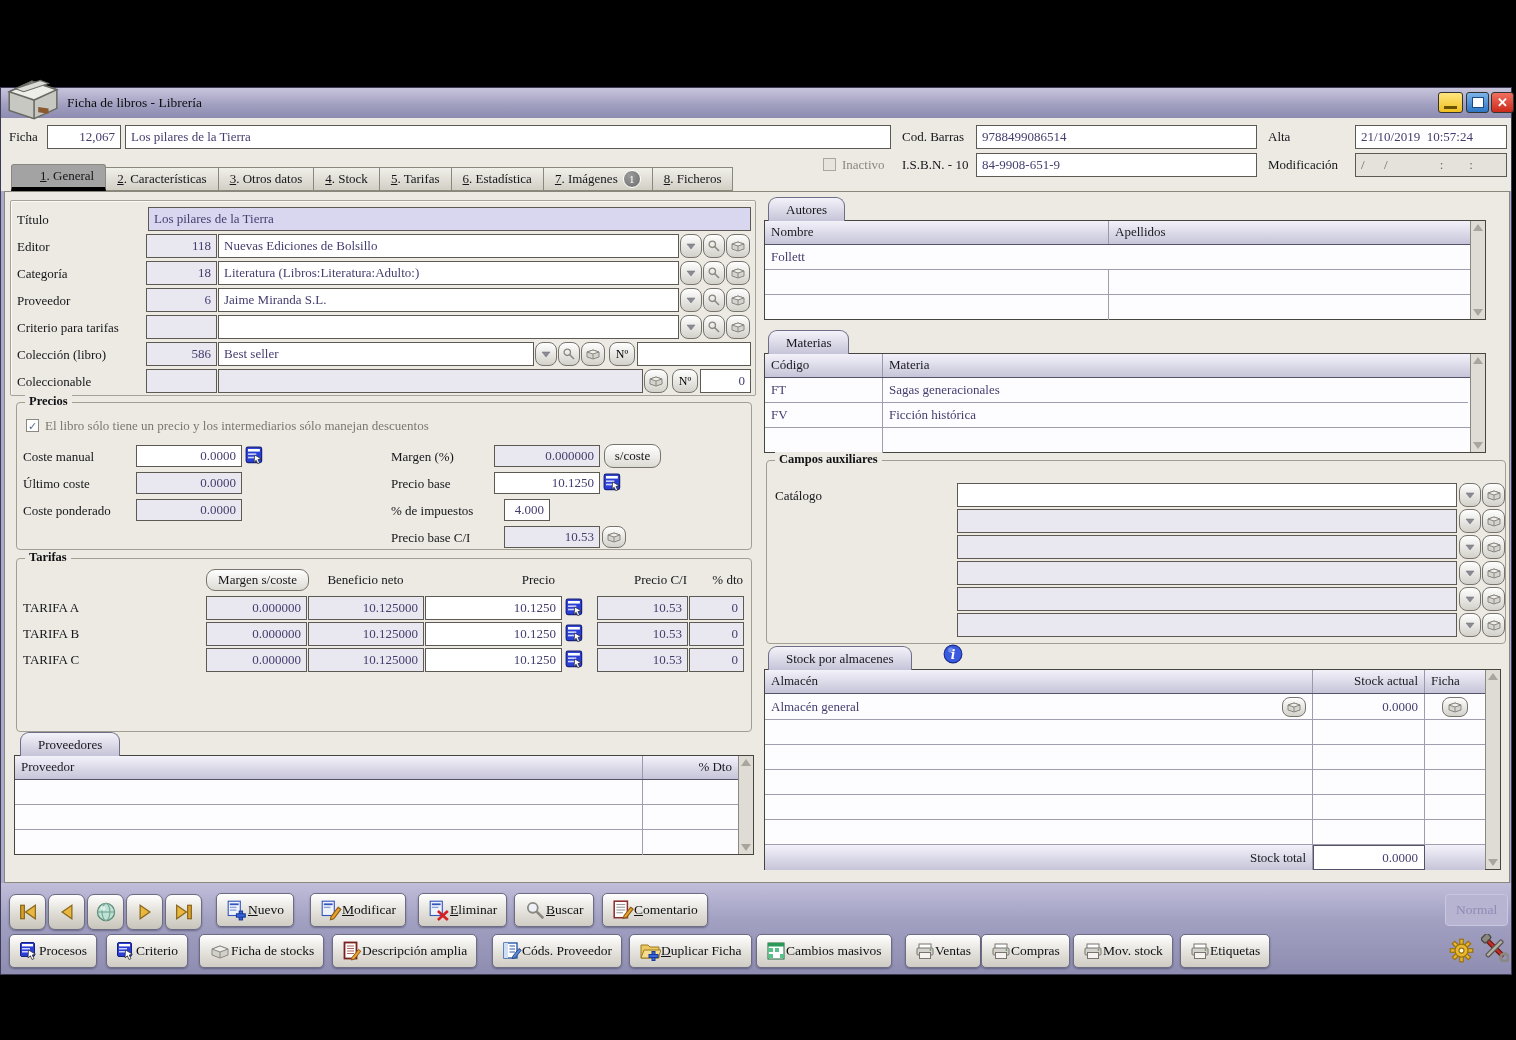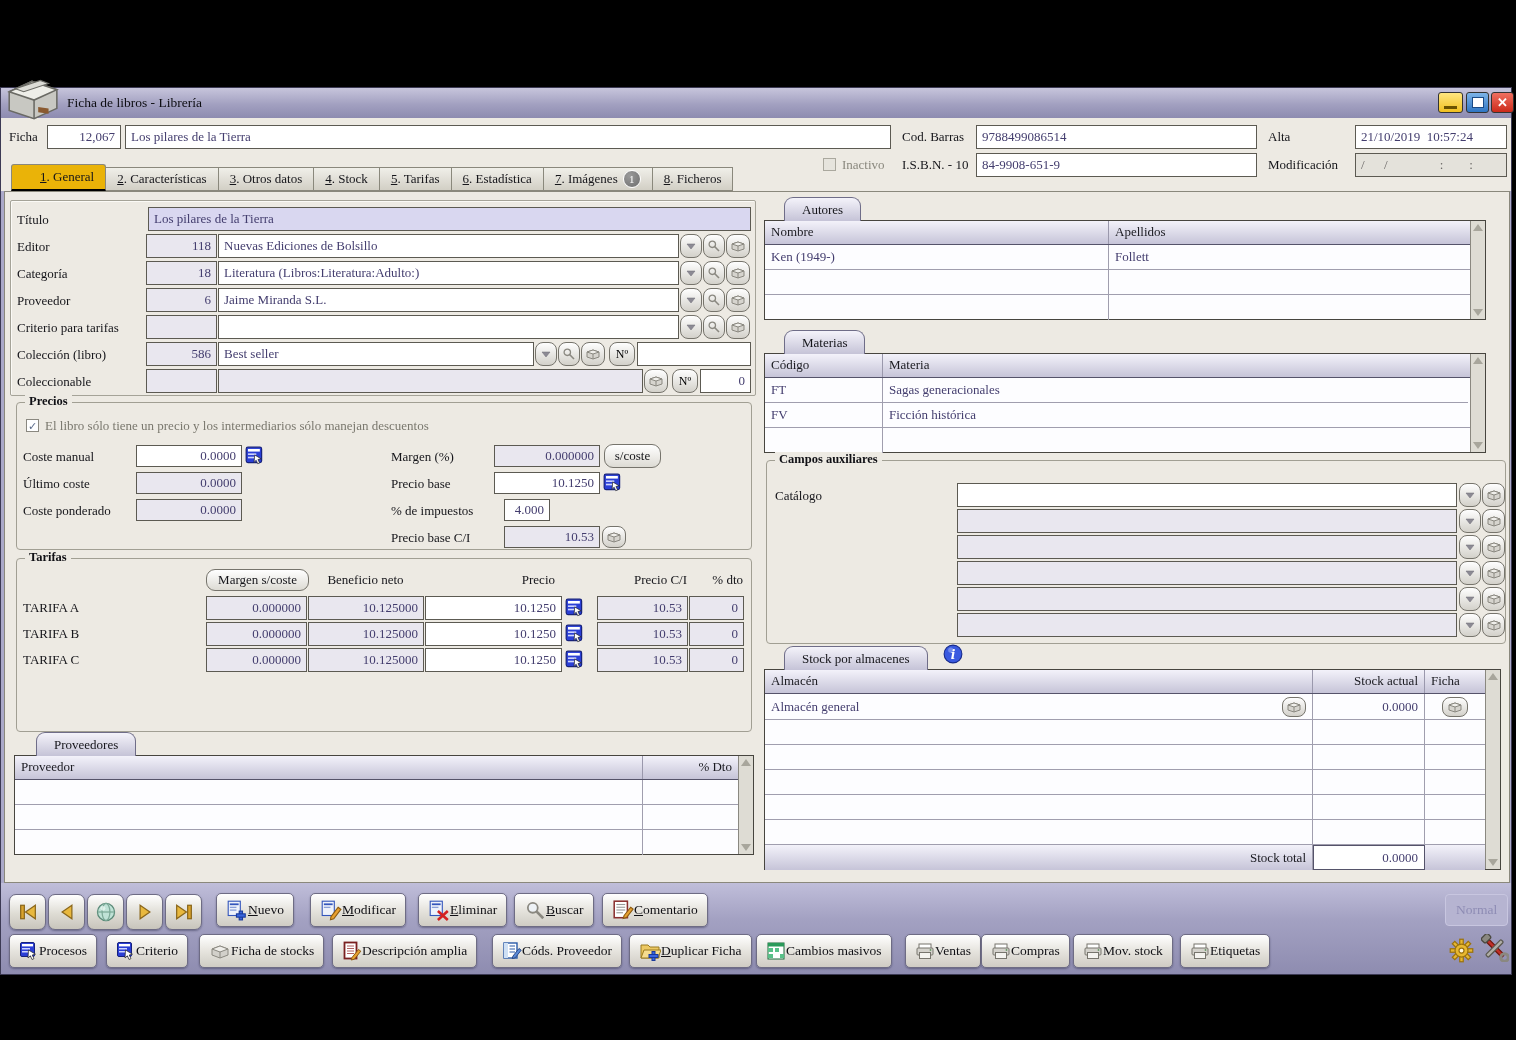--- a/index.html
+++ b/index.html
@@ -33,21 +33,21 @@
   .fld.lav{background:#d9d7f0;}
   .chk{position:absolute;width:13px;height:13px;border:1px solid #8a8880;background:#fff;
        font-size:11px;line-height:12px;text-align:center;color:#5a6a8a;box-sizing:border-box;}
   .chk.off{background:#e6e4dd;border-color:#aaa89e;color:transparent;}
   
   .tabstrip{position:absolute;top:76px;left:10px;height:27px;display:flex;align-items:flex-end;}
   .tab{height:24px;padding:0 11px;display:flex;align-items:center;gap:5px;
        background:linear-gradient(#f0efe9,#d2cfc5);border:1px solid #8a887c;border-left:none;
        font-size:13px;color:#15151a;box-sizing:border-box;white-space:nowrap;}
   .tab:first-child{border-left:1px solid #8a887c;border-radius:3px 0 0 0;}
-  .tab.active{height:27px;background:#eab308;border-bottom:2px solid #000000;
+  .tab.active{height:27px;background:#a3a3a3;border-bottom:4px solid #000000;
               border-radius:3px 3px 0 0;position:relative;z-index:3;padding-left:28px;}
   .u{text-decoration:underline;}
   .tabbadge{display:inline-block;min-width:16px;height:16px;border-radius:50%;
             background:radial-gradient(circle at 35% 30%,#9a9a9a,#6e6e6e);color:#fff;
             font-size:11px;line-height:16px;text-align:center;border:1px solid #fff;}
   
   .panel{position:absolute;top:103px;left:3px;width:1506px;height:692px;background:#edeae3;
          border:1px solid #8a887c;box-sizing:border-box;z-index:2;}
   .box3d{position:absolute;border:1px solid #a5a398;border-radius:2px;
          box-shadow:inset 1px 1px 0 #fbfaf6;}
@@ -55,21 +55,21 @@
   .legend{position:absolute;top:-9px;left:8px;background:#edeae3;padding:0 4px;
           font-weight:bold;font-size:12.5px;color:#101015;white-space:nowrap;}
   .sbtn{position:absolute;box-sizing:border-box;border:1px solid #76746c;
         background:linear-gradient(#fefefe,#d3d1ca);display:flex;align-items:center;
         justify-content:center;border-radius:8px;}
   .pill{border-radius:9px;font-size:13px;color:#15151a;
         background:linear-gradient(#ffffff,#dddbd4);border:1px solid #76746c;}
   .sectab{position:absolute;height:24px;padding:0 17px;display:flex;align-items:center;
           font-size:13px;color:#15151a;background:linear-gradient(#f4f3fa,#c5c3d7);
           border:1px solid #6f6d88;border-bottom:none;border-radius:9px 9px 0 0;
-          box-sizing:border-box;white-space:nowrap;z-index:2;margin-left:16px;}
+          box-sizing:border-box;white-space:nowrap;z-index:2;}
   .tbl{position:absolute;border:1px solid #47453f;background:#fdfdff;box-sizing:border-box;}
   .thead{display:flex;height:24px;background:linear-gradient(#f3f2fa,#c6c4d8);
          border-bottom:1px solid #55536a;box-sizing:border-box;}
   .th{font-size:13px;color:#1a1a20;padding:3px 6px;box-sizing:border-box;
       border-right:1px solid #9a98ac;white-space:nowrap;overflow:hidden;}
   .trow{display:flex;height:25px;border-bottom:1px solid #a09eae;box-sizing:border-box;
         align-items:center;}
   .td{font-size:13px;color:#433d6e;padding:0 6px;box-sizing:border-box;height:100%;
       display:flex;align-items:center;border-right:1px solid #a09eae;
       white-space:nowrap;overflow:hidden;}
@@ -534,21 +534,20 @@
           </div>
       </div>
 
       <div class="sectab" style="left:763px;top:5px">Autores</div>
       <div class="tbl" style="left:759px;top:28px;width:722px;height:100px">
         <div class="thead" style="">
           <div class="th" style="width:344px">Nombre</div>
           <div class="th" style="flex:1;border-right:none">Apellidos</div>
         </div>
         <div class="trow" style="margin-right:15px">
-          <div class="td" style="width:344px">Ken (1949-)</div>
           <div class="td" style="flex:1;border-right:none">Follett</div>
         </div>
         <div class="trow" style="margin-right:15px">
             <div class="td" style="width:344px"></div>
             <div class="td" style="flex:1;border-right:none"></div>
           </div>
         <div class="trow" style="margin-right:15px;border-bottom:none">
             <div class="td" style="width:344px"></div>
             <div class="td" style="flex:1;border-right:none"></div>
           </div>

